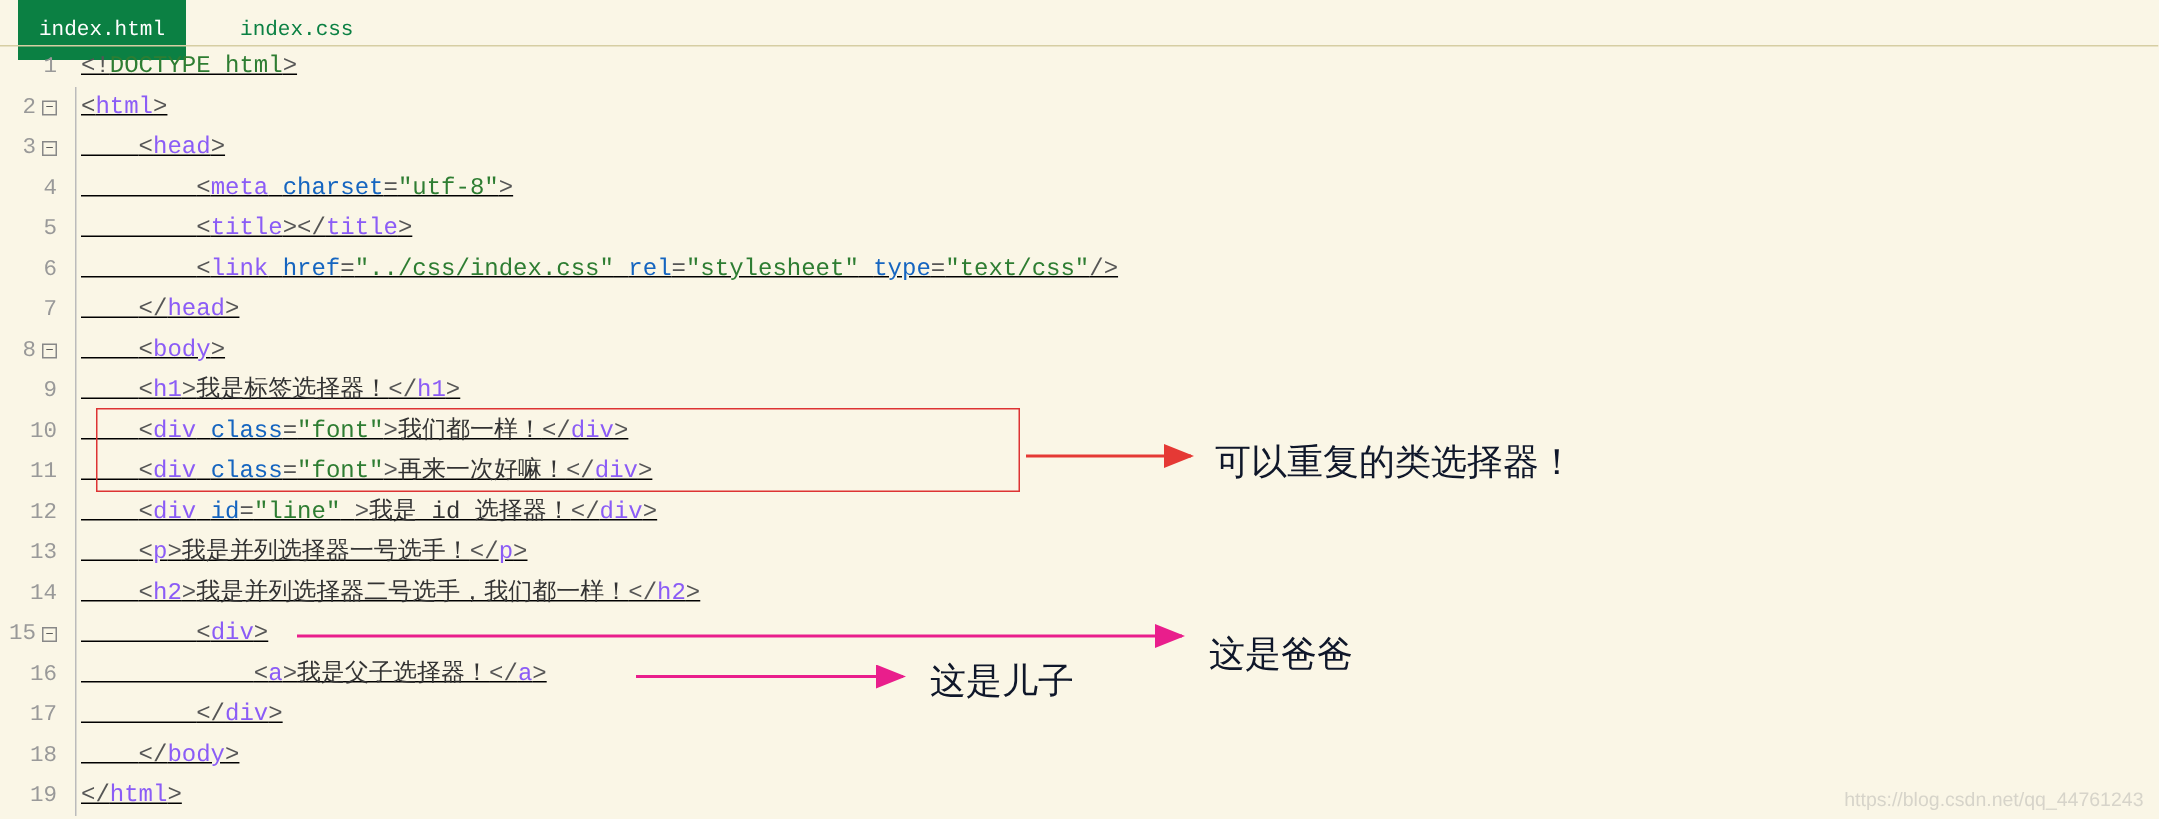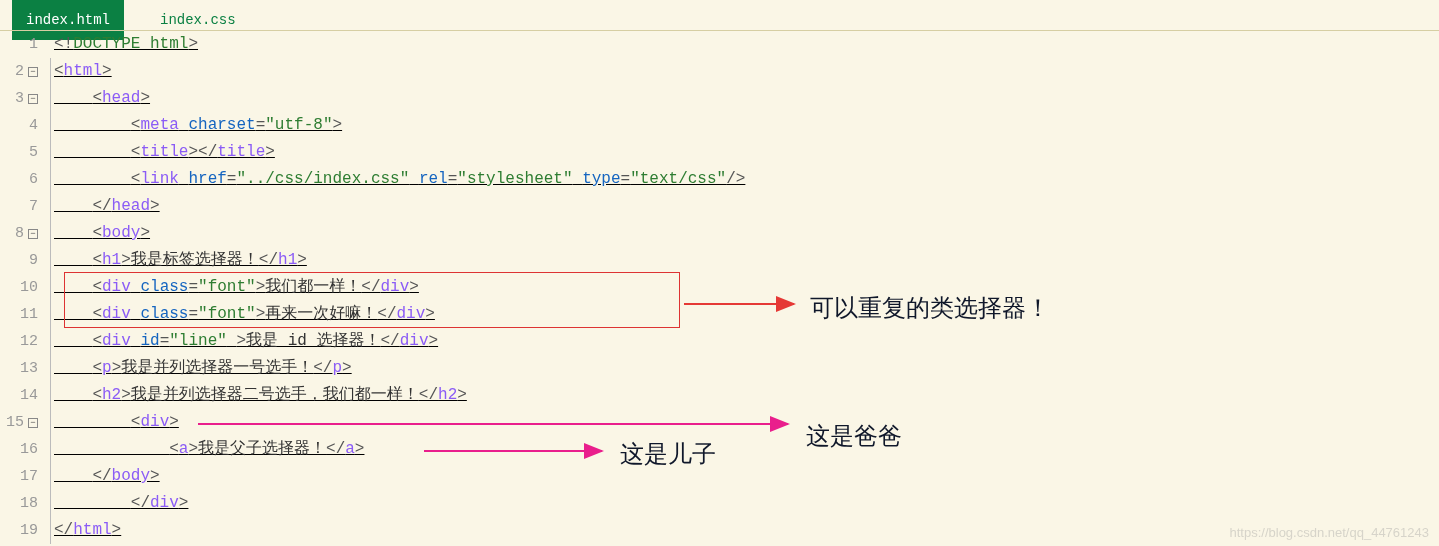--- a/index.html
+++ b/index.html
@@ -196,22 +196,22 @@
       <div class="line">    <span class="punct">&lt;/</span><span class="tagn">head</span><span class="punct">&gt;</span></div>
       <div class="line">    <span class="punct">&lt;</span><span class="tagn">body</span><span class="punct">&gt;</span></div>
       <div class="line">    <span class="punct">&lt;</span><span class="tagn">h1</span><span class="punct">&gt;</span><span class="txt">我是标签选择器！</span><span class="punct">&lt;/</span><span class="tagn">h1</span><span class="punct">&gt;</span></div>
       <div class="line">    <span class="punct">&lt;</span><span class="tagn">div</span><span class="txt"> </span><span class="attr">class</span><span class="punct">=</span><span class="str">"font"</span><span class="punct">&gt;</span><span class="txt">我们都一样！</span><span class="punct">&lt;/</span><span class="tagn">div</span><span class="punct">&gt;</span></div>
       <div class="line">    <span class="punct">&lt;</span><span class="tagn">div</span><span class="txt"> </span><span class="attr">class</span><span class="punct">=</span><span class="str">"font"</span><span class="punct">&gt;</span><span class="txt">再来一次好嘛！</span><span class="punct">&lt;/</span><span class="tagn">div</span><span class="punct">&gt;</span></div>
       <div class="line">    <span class="punct">&lt;</span><span class="tagn">div</span><span class="txt"> </span><span class="attr">id</span><span class="punct">=</span><span class="str">"line"</span><span class="txt"> </span><span class="punct">&gt;</span><span class="txt">我是 id 选择器！</span><span class="punct">&lt;/</span><span class="tagn">div</span><span class="punct">&gt;</span></div>
       <div class="line">    <span class="punct">&lt;</span><span class="tagn">p</span><span class="punct">&gt;</span><span class="txt">我是并列选择器一号选手！</span><span class="punct">&lt;/</span><span class="tagn">p</span><span class="punct">&gt;</span></div>
       <div class="line">    <span class="punct">&lt;</span><span class="tagn">h2</span><span class="punct">&gt;</span><span class="txt">我是并列选择器二号选手，我们都一样！</span><span class="punct">&lt;/</span><span class="tagn">h2</span><span class="punct">&gt;</span></div>
       <div class="line">        <span class="punct">&lt;</span><span class="tagn">div</span><span class="punct">&gt;</span></div>
       <div class="line">            <span class="punct">&lt;</span><span class="tagn">a</span><span class="punct">&gt;</span><span class="txt">我是父子选择器！</span><span class="punct">&lt;/</span><span class="tagn">a</span><span class="punct">&gt;</span></div>
+      <div class="line">        <span class="punct">&lt;/</span><span class="tagn">div</span><span class="punct">&gt;</span></div>
       <div class="line">    <span class="punct">&lt;/</span><span class="tagn">body</span><span class="punct">&gt;</span></div>
-      <div class="line">        <span class="punct">&lt;/</span><span class="tagn">div</span><span class="punct">&gt;</span></div>
       <div class="line"><span class="punct">&lt;/</span><span class="tagn">html</span><span class="punct">&gt;</span></div>
     </div>
 </div>
 
 <div class="vline" style="top:58px;height:486px;"></div>
 
 <div class="redbox" style="left:64px; top:272px; width:616px; height:56px;"></div>
 
 <div class="arrow" style="left:684px; top:294px; width:120px; height:20px;">
 <svg width="120" height="20">

